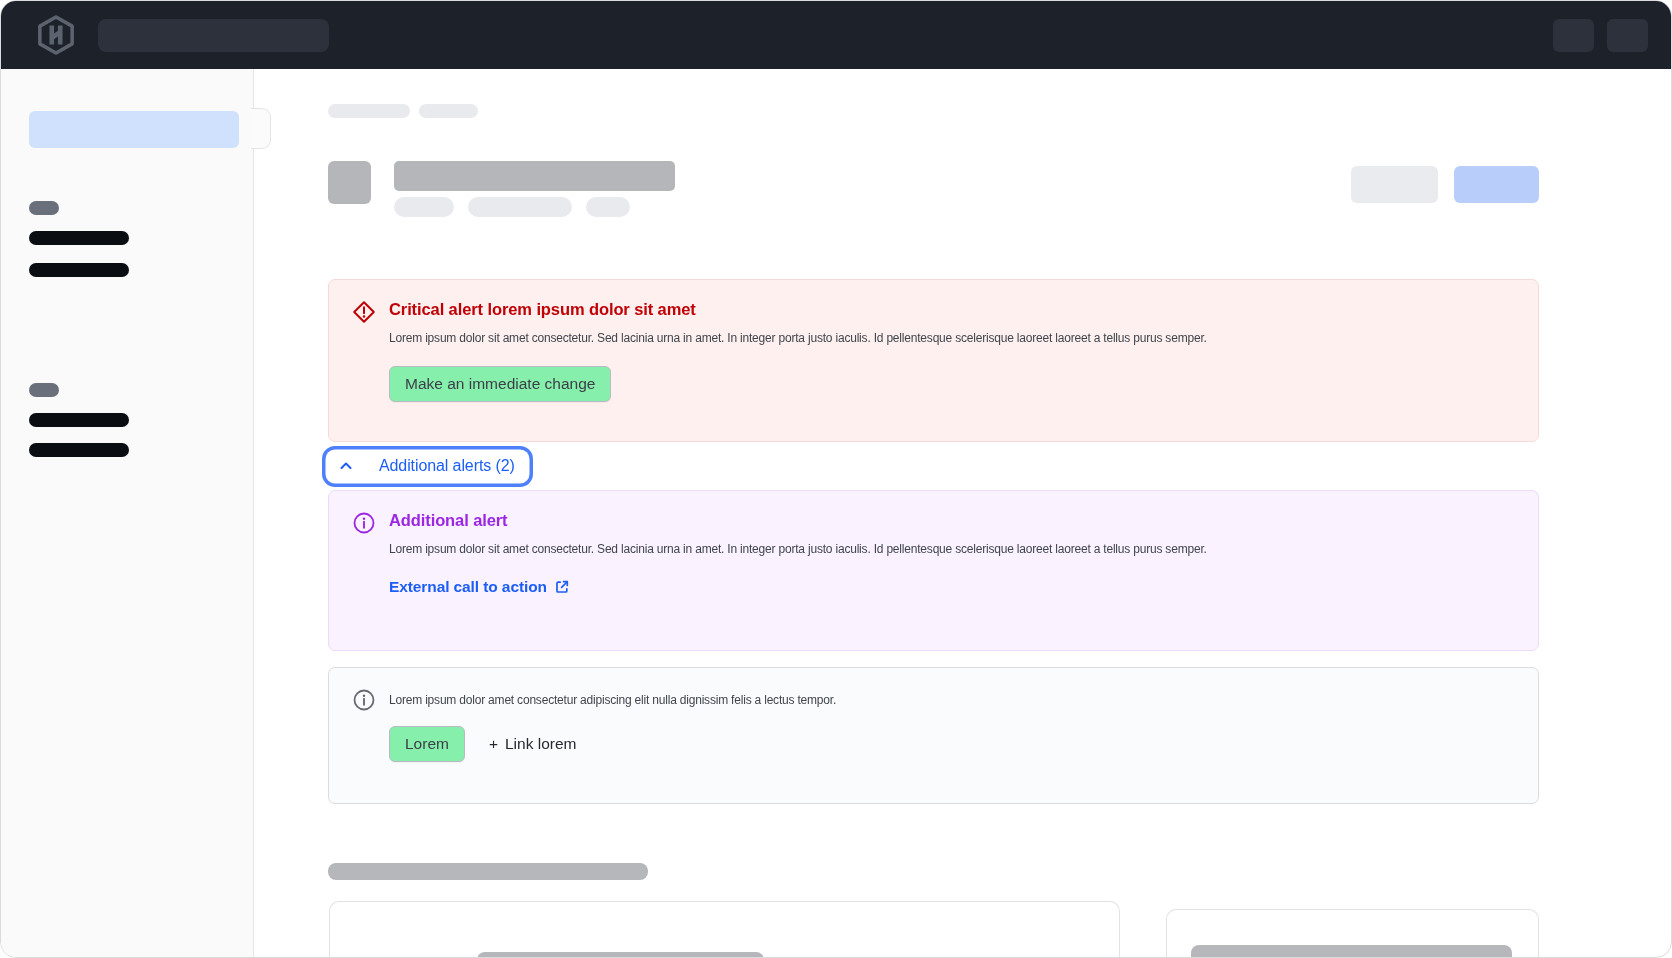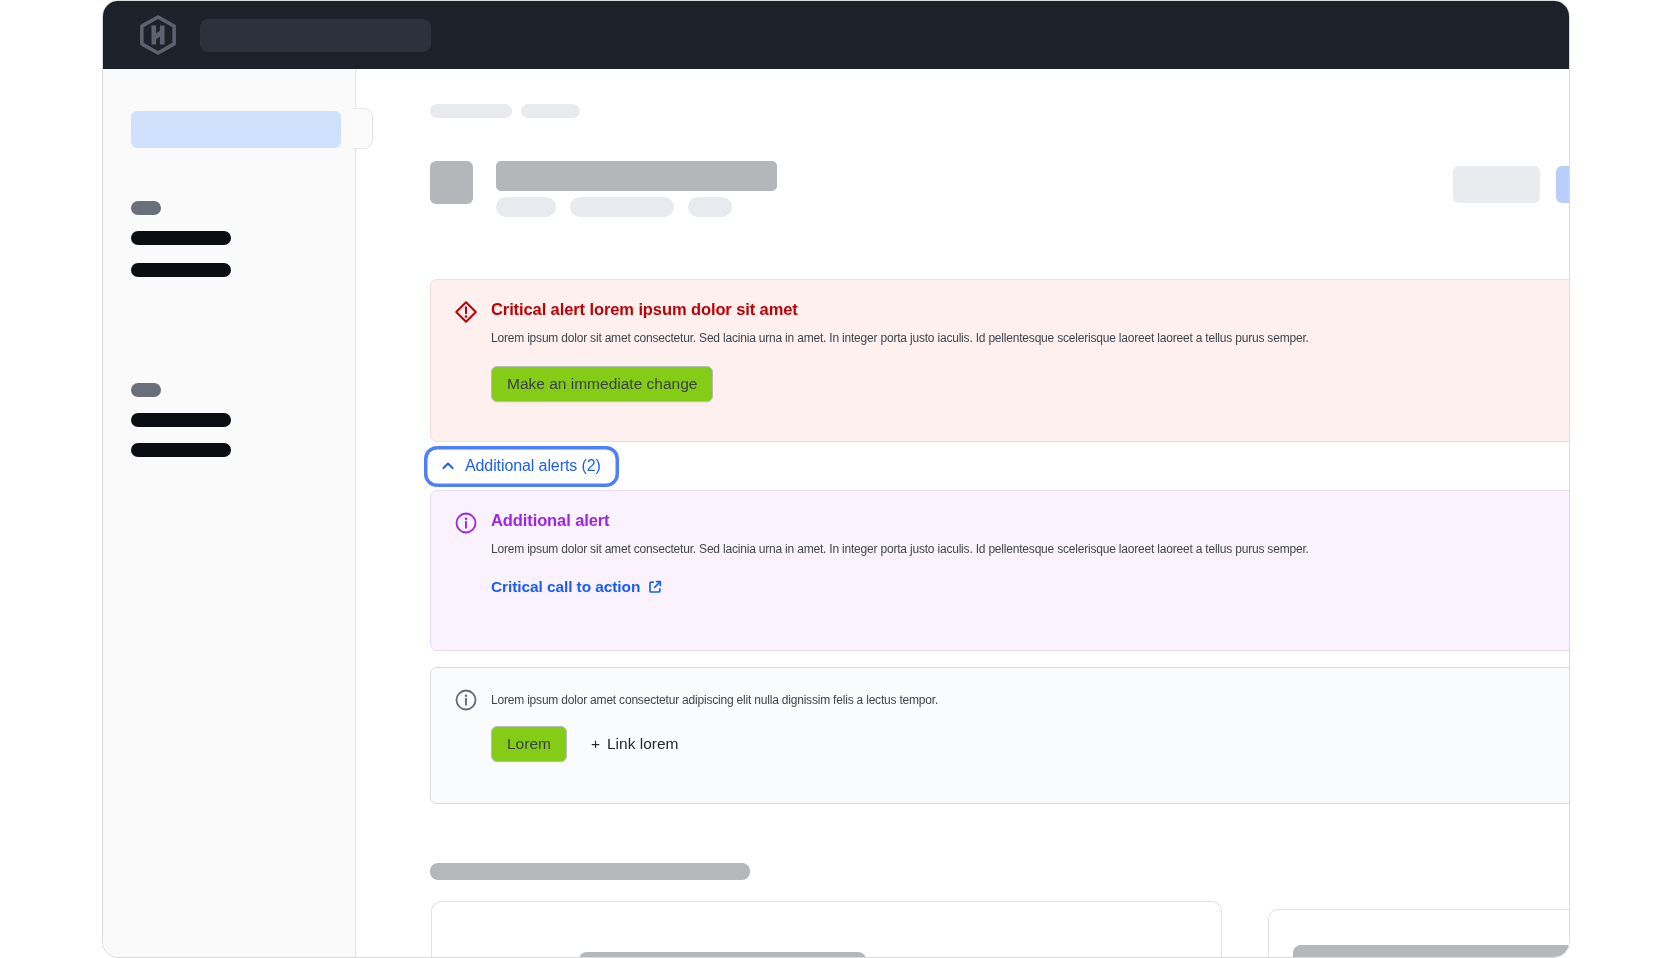--- a/index.html
+++ b/index.html
@@ -1,18 +1,18 @@
 <!DOCTYPE html>
 <html><head>
 <meta charset="utf-8">
 <style>
   * { margin:0; padding:0; box-sizing:border-box; }
   html,body { background:#ffffff; font-family:"Liberation Sans", sans-serif; }
   .frame {
-    position:relative; width:1468px; height:958px; margin:0 auto;
+    position:relative; width:1672px; height:958px; margin:0 auto;
     background:#ffffff; border:1px solid #d9dbde; border-radius:16px;
     overflow:hidden;
   }
 
   
   .navbar { position:absolute; left:0; top:0; width:100%; height:68px; background:#1d212a; }
   .logo { position:absolute; left:36px; top:14px; width:38px; height:40px; color:#5c626e; }
   .nav-search { position:absolute; left:97px; top:18px; width:231px; height:33px;
     background:#2d313b; border-radius:8px; }
   .nav-sq { position:absolute; top:18px; width:41px; height:33px; background:#2d313b; border-radius:6px; }
@@ -56,35 +56,35 @@
 
   .alert.highlight { top:489px; height:161px; background:#faf2fe; border:1px solid #eddcf9; }
   .alert.highlight h3 { color:#9b26e3; }
   .alert.highlight .aicon { color:#9b26e3; }
 
   .alert.neutral { top:666px; height:137px; background:#fafbfc; border:1px solid #dadcdf; }
   .alert.neutral h3 { color:#3b3f47; }
   .alert.neutral .aicon { color:#656a73; }
 
   .btn { display:inline-flex; align-items:center; justify-content:center;
-    background:#84cc16; border:1px solid #b8bcc2; border-radius:6px;
+    background:#86efac; border:1px solid #b8bcc2; border-radius:6px;
     font-size:15.5px; color:#3b3f47; padding:8px 15px; cursor:pointer;
     box-shadow:0 1px 1px rgba(0,0,0,0.04); font-family:inherit; }
   .alert.critical .btn { margin-top:15px; }
 
   .ext-link { display:inline-flex; align-items:center; gap:7px; margin-top:16px;
     color:#1c5ef5; font-size:15.5px; font-weight:700; letter-spacing:-0.1px; cursor:pointer; text-decoration:none; }
 
   .neutral-actions { display:flex; align-items:center; gap:24px; margin-top:13px; }
   .neutral-link { display:inline-flex; align-items:center; gap:7px; color:#26282e;
     font-size:15.5px; cursor:pointer; text-decoration:none; }
 
   
   .alerts-toggle { position:absolute; left:327px; top:451px;
-    display:inline-flex; align-items:center; gap:9px;
+    display:inline-flex; align-items:center; gap:25px;
     color:#1c5ef5; font-size:16px; font-weight:500; letter-spacing:-0.1px;
     padding:5px 12px 6px 10px; border-radius:7px; cursor:pointer; background:#fff;
     box-shadow:0 0 0 2.5px #ffffff, 0 0 0 6px #4d80fa; }
 
   
   .section-skel { position:absolute; left:327px; top:862px; width:320px; height:17px;
     background:#b5b7ba; border-radius:8px; }
   .card { position:absolute; background:#ffffff; border:1.5px solid #e0e2e5;
     border-radius:10px 10px 0 0; border-bottom:none; }
   .card.left { left:328px; top:900px; width:791px; height:60px; }
@@ -162,21 +162,21 @@
       <svg width="24" height="24" viewBox="0 0 24 24" fill="none">
         <circle cx="12" cy="12" r="9.5" stroke="currentColor" stroke-width="1.8"></circle>
         <circle cx="12" cy="7.8" r="1.2" fill="currentColor"></circle>
         <path d="M12 10.8v6" stroke="currentColor" stroke-width="1.9" stroke-linecap="round"></path>
       </svg>
     </span>
     <div class="acontent">
       <h3>Additional alert</h3>
       <p>Lorem ipsum dolor sit amet consectetur. Sed lacinia urna in amet. In integer porta justo iaculis. Id pellentesque scelerisque laoreet laoreet a tellus purus semper.</p>
       <a class="ext-link">
-        <span>Critical call to action</span>
+        <span>External call to action</span>
         <span>
           <svg width="16" height="16" viewBox="0 0 16 16" fill="none">
             <path d="M6.2 3.2H4c-.55 0-1 .45-1 1V12c0 .55.45 1 1 1h7.8c.55 0 1-.45 1-1V9.8" stroke="#1c5ef5" stroke-width="1.7" stroke-linecap="round"></path>
             <path d="M9.6 2.7h3.7v3.7" stroke="#1c5ef5" stroke-width="1.7" stroke-linecap="round" stroke-linejoin="round"></path>
             <path d="M13 3 7.6 8.4" stroke="#1c5ef5" stroke-width="1.7" stroke-linecap="round"></path>
           </svg>
         </span>
       </a>
     </div>
   </section>

